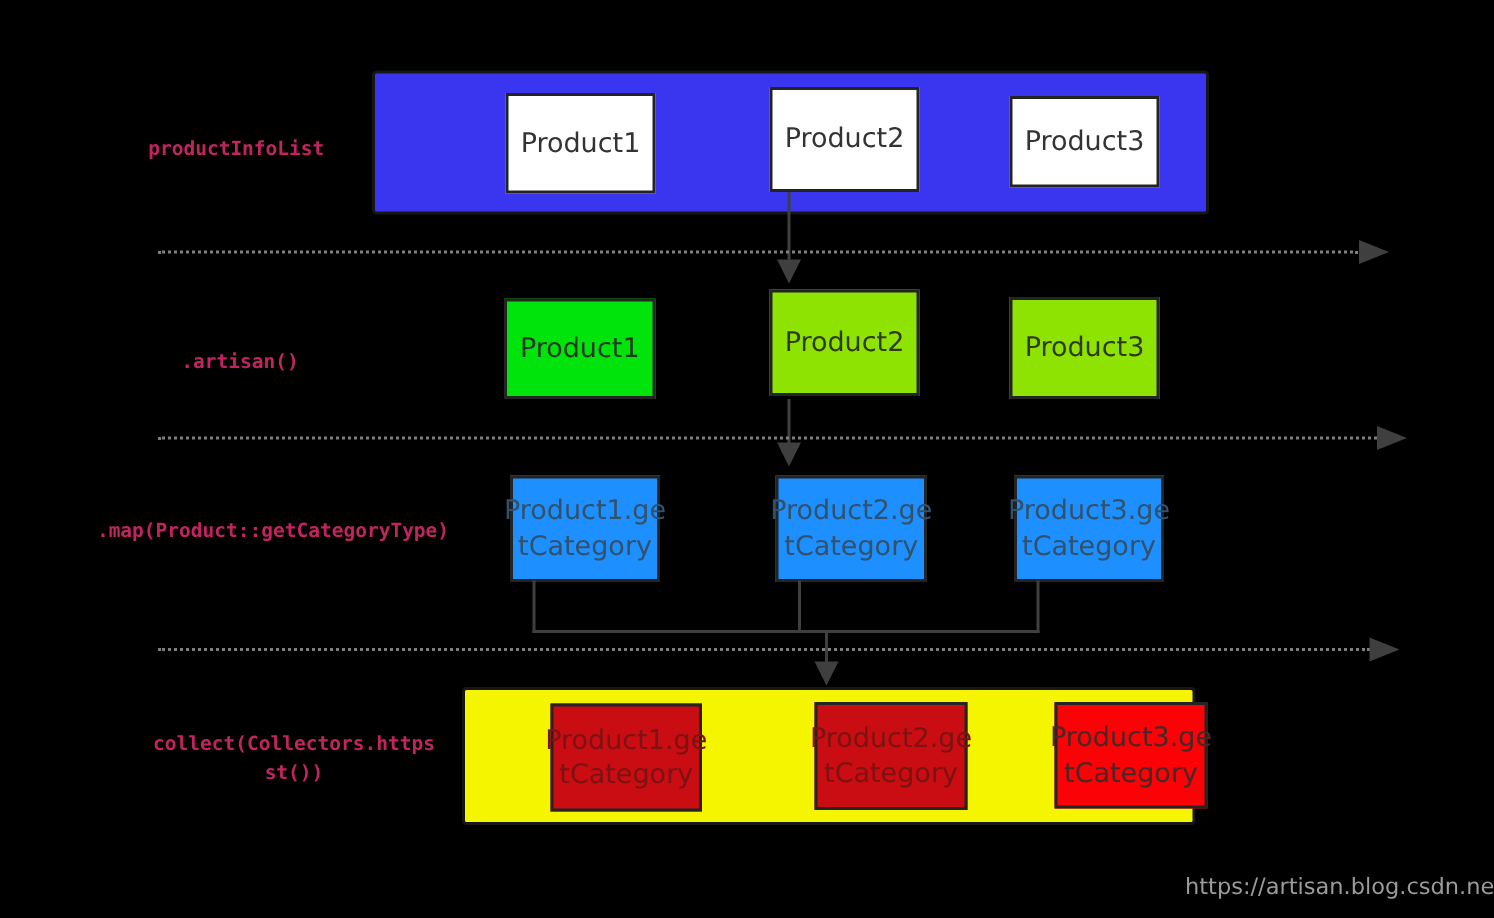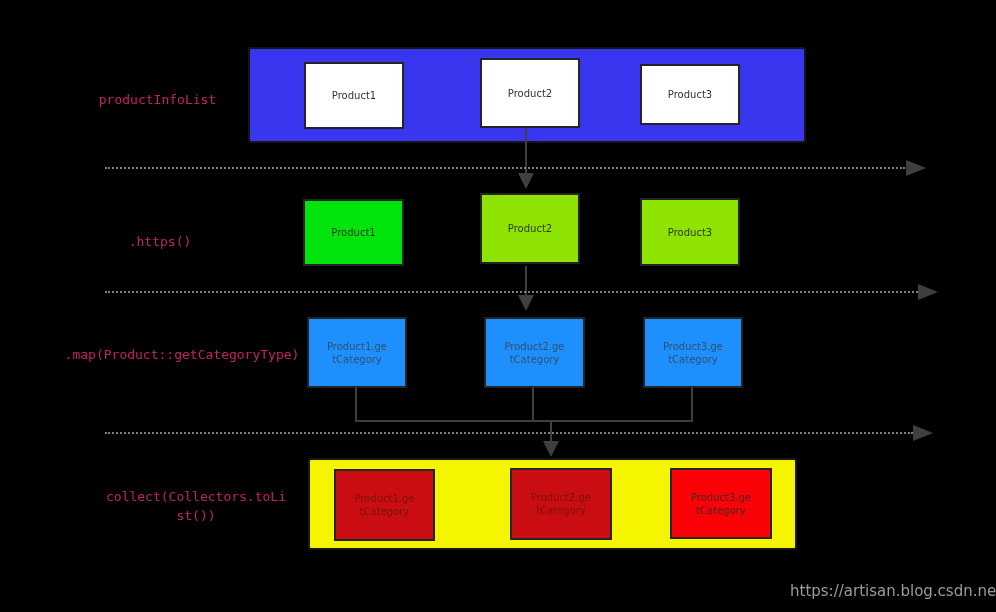--- a/index.html
+++ b/index.html
@@ -4,33 +4,34 @@
 <style>
   html,body { margin:0; padding:0; background:#000; }
   #canvas {
     position:relative; width:996px; height:612px;
     background:#000000; overflow:hidden;
     font-family:"DejaVu Sans","Liberation Sans",sans-serif;
   }
   .stage-label {
     position:absolute;
     font-family:"DejaVu Sans Mono","Liberation Mono",monospace;
-    font-weight:normal; font-size:13px; line-height:1.45;
+    font-weight:bold; font-size:13px; line-height:1.45;
     text-align:center; white-space:pre-line;
   }
   .container-box {
     position:absolute; box-sizing:border-box;
     border:2px solid #161616; border-radius:3px;
   }
   .node-box {
     position:absolute; box-sizing:border-box;
     border:2px solid #242424;
     display:flex; align-items:center; justify-content:center;
-    font-size:10px; line-height:1.3; text-align:center;
+    font-size:18px; line-height:1.3; text-align:center;
     white-space:pre-line;
+    margin-left:33px;
   }
   .dotted-line {
     position:absolute; height:0;
     border-top:2px dotted #7f7f7f;
   }
   .vline, .hline { position:absolute; background:#3f3f3f; }
   .arrow-head-down {
     position:absolute; width:0; height:0;
     border-left:8px solid transparent;
     border-right:8px solid transparent;
@@ -59,21 +60,21 @@
   <div class="node-box" style="left: 304px; top: 62px; width: 100px; height: 67px; background-color: rgb(255, 255, 255); color: rgb(51, 51, 51);">Product1</div>
   <div class="node-box" style="left: 480px; top: 58px; width: 100px; height: 70px; background-color: rgb(255, 255, 255); color: rgb(51, 51, 51);">Product2</div>
   <div class="node-box" style="left: 640px; top: 64px; width: 100px; height: 61px; background-color: rgb(255, 255, 255); color: rgb(51, 51, 51);">Product3</div>
 
   <div class="vline" style="left:525px; top:128px; width:2px; height:47px;"></div>
   <div class="arrow-head-down" style="left:518px; top:173px;"></div>
 
   <div class="dotted-line" style="left:105px; top:167px; width:800px;"></div>
   <div class="arrow-head-right" style="left:906px; top:160px;"></div>
 
-  <div class="stage-label" style="left: 85px; top: 233px; width: 150px; color: rgb(194, 36, 96);">.https()</div>
+  <div class="stage-label" style="left: 85px; top: 233px; width: 150px; color: rgb(194, 36, 96);">.artisan()</div>
 
   <div class="node-box" style="left: 303px; top: 199px; width: 101px; height: 67px; background-color: rgb(0, 228, 12); color: rgb(31, 58, 31);">Product1</div>
   <div class="node-box" style="left: 480px; top: 193px; width: 100px; height: 71px; background-color: rgb(142, 227, 3); color: rgb(47, 58, 16);">Product2</div>
   <div class="node-box" style="left: 640px; top: 198px; width: 100px; height: 68px; background-color: rgb(142, 227, 3); color: rgb(47, 58, 16);">Product3</div>
 
   <div class="vline" style="left:525px; top:266px; width:2px; height:31px;"></div>
   <div class="arrow-head-down" style="left:518px; top:295px;"></div>
 
   <div class="dotted-line" style="left:105px; top:291px; width:813px;"></div>
   <div class="arrow-head-right" style="left:918px; top:284px;"></div>
@@ -90,21 +91,21 @@
   <div class="vline" style="left:355px; top:387px; width:2px; height:35px;"></div>
   <div class="vline" style="left:532px; top:387px; width:2px; height:35px;"></div>
   <div class="vline" style="left:691px; top:387px; width:2px; height:35px;"></div>
   <div class="hline" style="left:355px; top:420px; width:338px; height:2px;"></div>
   <div class="vline" style="left:550px; top:420px; width:2px; height:23px;"></div>
   <div class="arrow-head-down" style="left:543px; top:441px;"></div>
 
   <div class="dotted-line" style="left:105px; top:432px; width:808px;"></div>
   <div class="arrow-head-right" style="left:913px; top:425px;"></div>
 
-  <div class="stage-label" style="left: 76px; top: 488px; width: 240px; color: rgb(194, 36, 96);">collect(Collectors.toLi
+  <div class="stage-label" style="left: 76px; top: 488px; width: 240px; color: rgb(194, 36, 96);">collect(Collectors.https
 st())</div>
 
   <div class="container-box" style="left: 308px; top: 458px; width: 489px; height: 92px; background-color: rgb(245, 245, 0);"></div>
 
   <div class="node-box" style="left: 334px; top: 469px; width: 101px; height: 72px; background-color: rgb(201, 13, 18); color: rgb(124, 18, 18);">Product1.ge
 tCategory</div>
   <div class="node-box" style="left: 510px; top: 468px; width: 102px; height: 72px; background-color: rgb(201, 13, 18); color: rgb(124, 18, 18);">Product2.ge
 tCategory</div>
   <div class="node-box" style="left: 670px; top: 468px; width: 102px; height: 71px; background-color: rgb(251, 2, 7); color: rgb(74, 38, 38);">Product3.ge
 tCategory</div>

